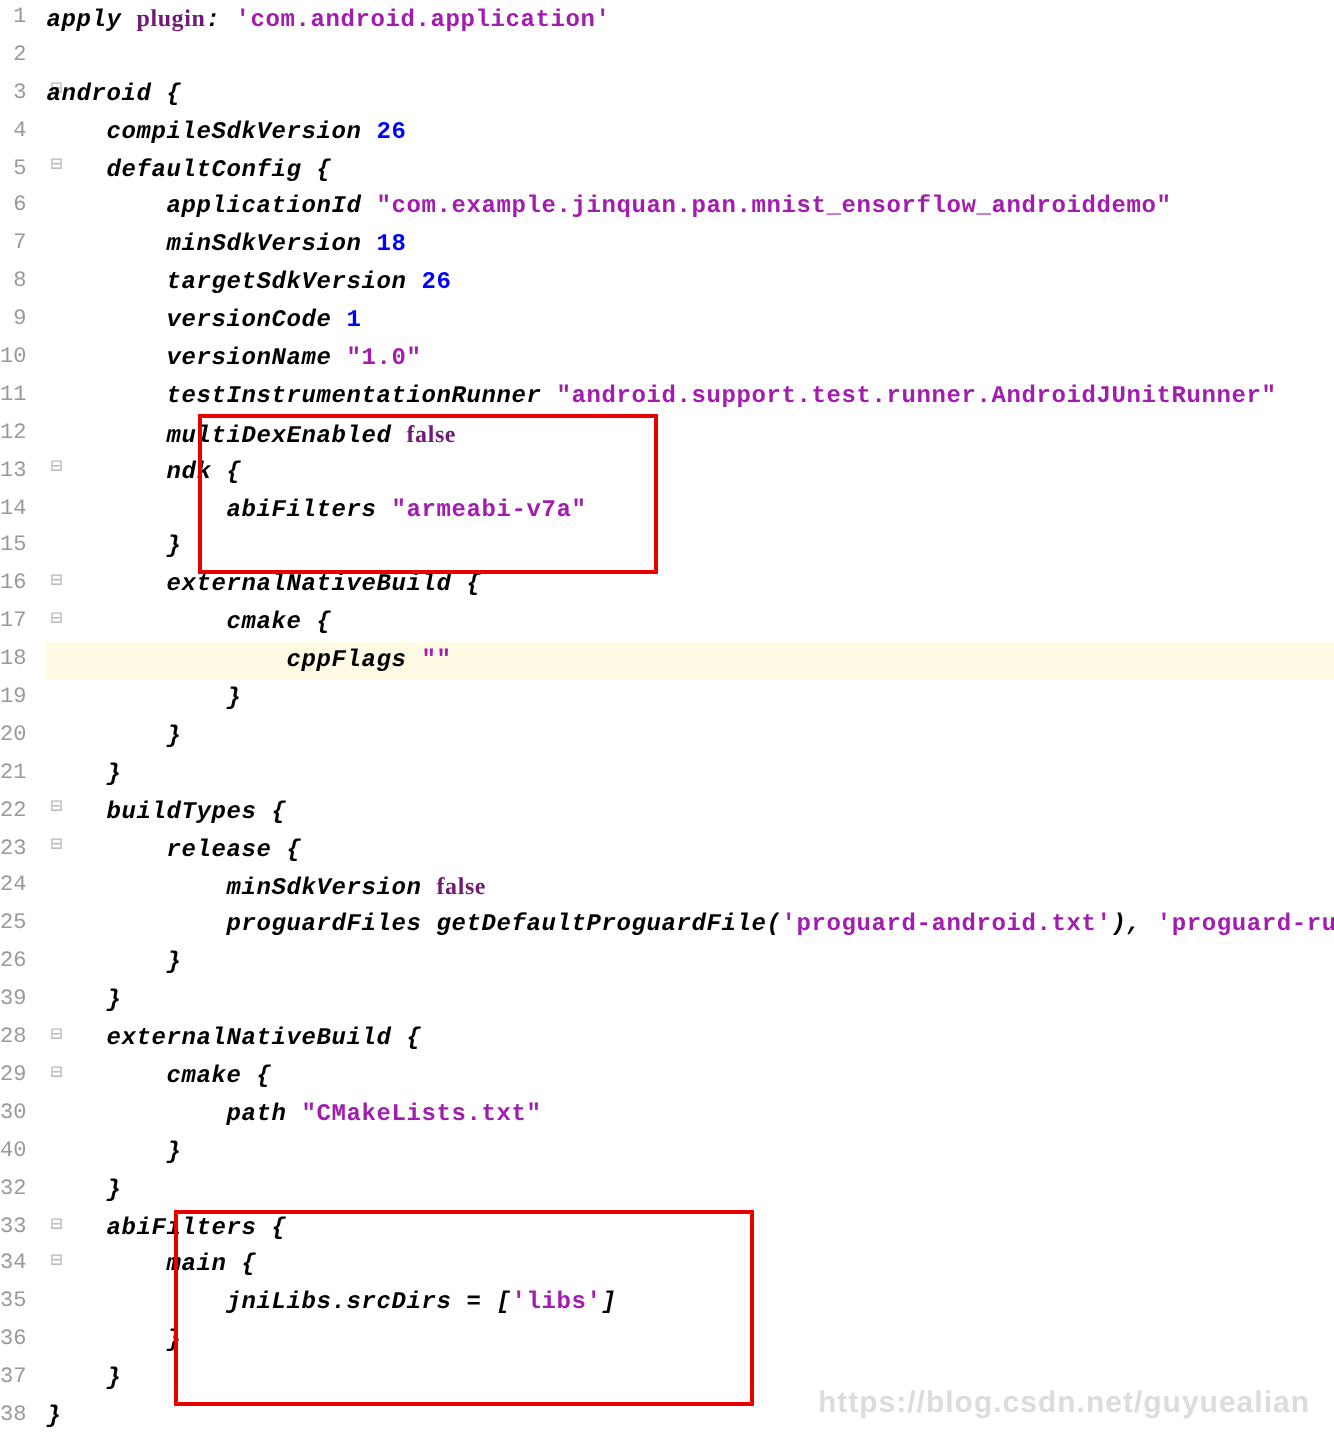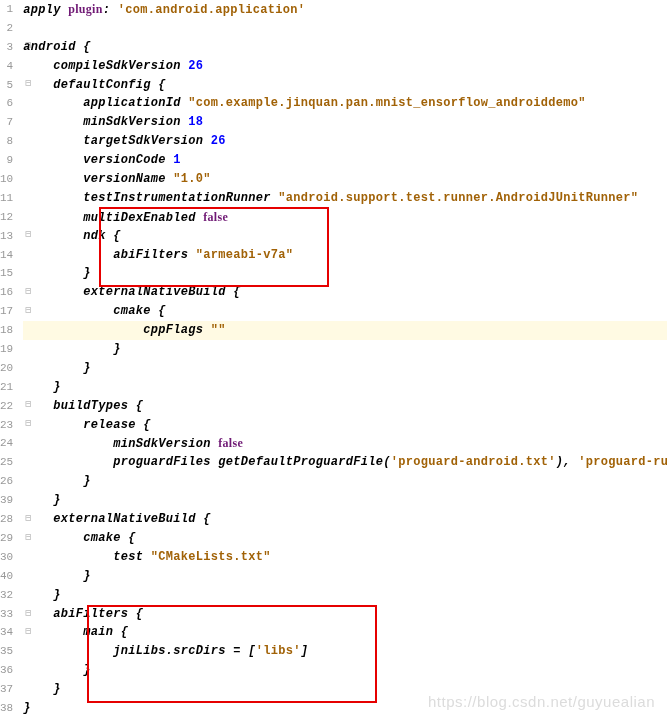--- a/index.html
+++ b/index.html
@@ -63,39 +63,39 @@
   height: 18.9px;
   line-height: 18.9px;
   white-space: pre;
   font-weight: bold;
   letter-spacing: 0.3px;
 }
 .line.highlight {
   background: #fffae3;
 }
 .kw { color: #701a75; font-weight: bold; font-family: Liberation Serif, serif; }
-.str { color: #a16207; font-weight: bold; }
+.str { color: #a21caf; font-weight: bold; }
 .num { color: #0000ff; }
 .plain { color: #000; font-style: italic; }
 .red-box {
   position: absolute;
   border: 2px solid #e60000;
   pointer-events: none;
 }
 #box1 { left: 80px; top: 207px; width: 230px; height: 80px; }
 #box2 { left: 68px; top: 605px; width: 290px; height: 98px; }
 .watermark {
   position: absolute;
   right: 12px;
   bottom: 10px;
   font-size: 15px;
   color: #dcdcdc;
   letter-spacing: 0.5px;
   font-family: Arial, sans-serif;
-  font-weight: normal;
+  font-weight: bold;
 }
 </style>
 </head>
 <body>
 
 <div class="editor-container">
 
   <div class="gutter">
     <div class="ln">1</div>
     <div class="ln">2</div>
@@ -175,21 +175,21 @@
     <div class="line"><span class="plain">        }</span></div>
     <div class="line"><span class="plain">    }</span></div>
     <div class="line"><span class="plain">    buildTypes {</span></div>
     <div class="line"><span class="plain">        release {</span></div>
     <div class="line"><span class="plain">            minSdkVersion </span><span class="kw">false</span></div>
     <div class="line"><span class="plain">            proguardFiles </span><span class="plain">getDefaultProguardFile(</span><span class="str">'proguard-android.txt'</span><span class="plain">), </span><span class="str">'proguard-rules.pro'</span></div>
     <div class="line"><span class="plain">        }</span></div>
     <div class="line"><span class="plain">    }</span></div>
     <div class="line"><span class="plain">    externalNativeBuild {</span></div>
     <div class="line"><span class="plain">        cmake {</span></div>
-    <div class="line"><span class="plain">            test </span><span class="str">"CMakeLists.txt"</span></div>
+    <div class="line"><span class="plain">            path </span><span class="str">"CMakeLists.txt"</span></div>
     <div class="line"><span class="plain">        }</span></div>
     <div class="line"><span class="plain">    }</span></div>
     <div class="line"><span class="plain">    abiFilters {</span></div>
     <div class="line"><span class="plain">        main {</span></div>
     <div class="line"><span class="plain">            jniLibs.srcDirs = [</span><span class="str">'libs'</span><span class="plain">]</span></div>
     <div class="line"><span class="plain">        }</span></div>
     <div class="line"><span class="plain">    }</span></div>
     <div class="line"><span class="plain">}</span></div>
 
     <div id="box1" class="red-box"></div>

